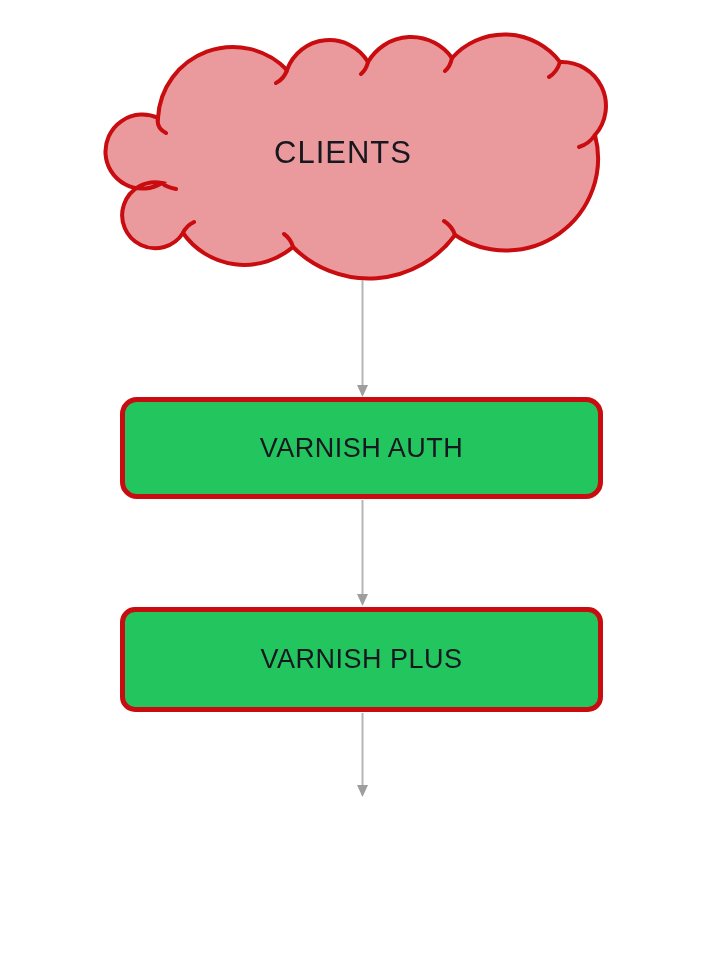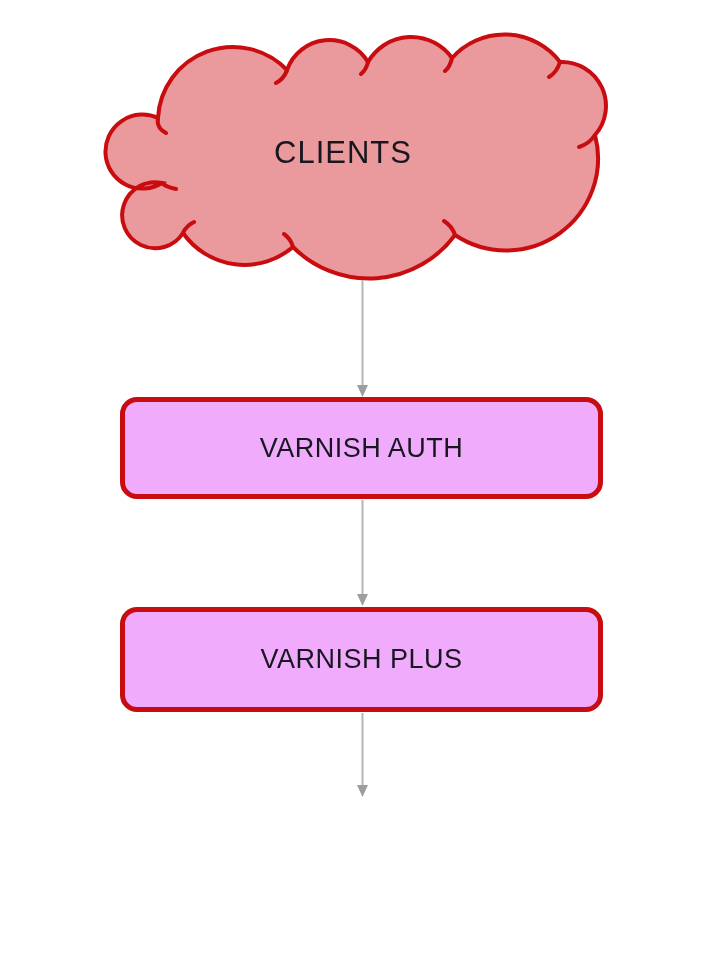--- a/index.html
+++ b/index.html
@@ -30,35 +30,35 @@
     letter-spacing: 1px;
     color: #17171f;
     line-height: 34px;
     user-select: none;
   }
   .node {
     position: absolute;
     left: 120px;
     width: 483px;
     box-sizing: border-box;
-    background: #f0abfc;
+    background: #22c55e;
     border: 5px solid #c80c0f;
     border-radius: 17px;
     display: flex;
     align-items: center;
     justify-content: center;
   }
   .node-label {
     font-size: 27px;
     letter-spacing: 0.5px;
     color: #17171f;
     user-select: none;
   }
   .node1 { top: 397px; height: 102px; }
-  .node2 { top: 607px; height: 105px; }
+  .node2 { top: 607px; height: 105px; border-radius: 15px; }
   .node3 { top: 798px; height: 106px; }
 </style>
 </head>
 <body>
 
 <div class="stage">
 
   <svg class="artwork" width="713" height="966" viewBox="0 0 713 966">
 
     <g>

